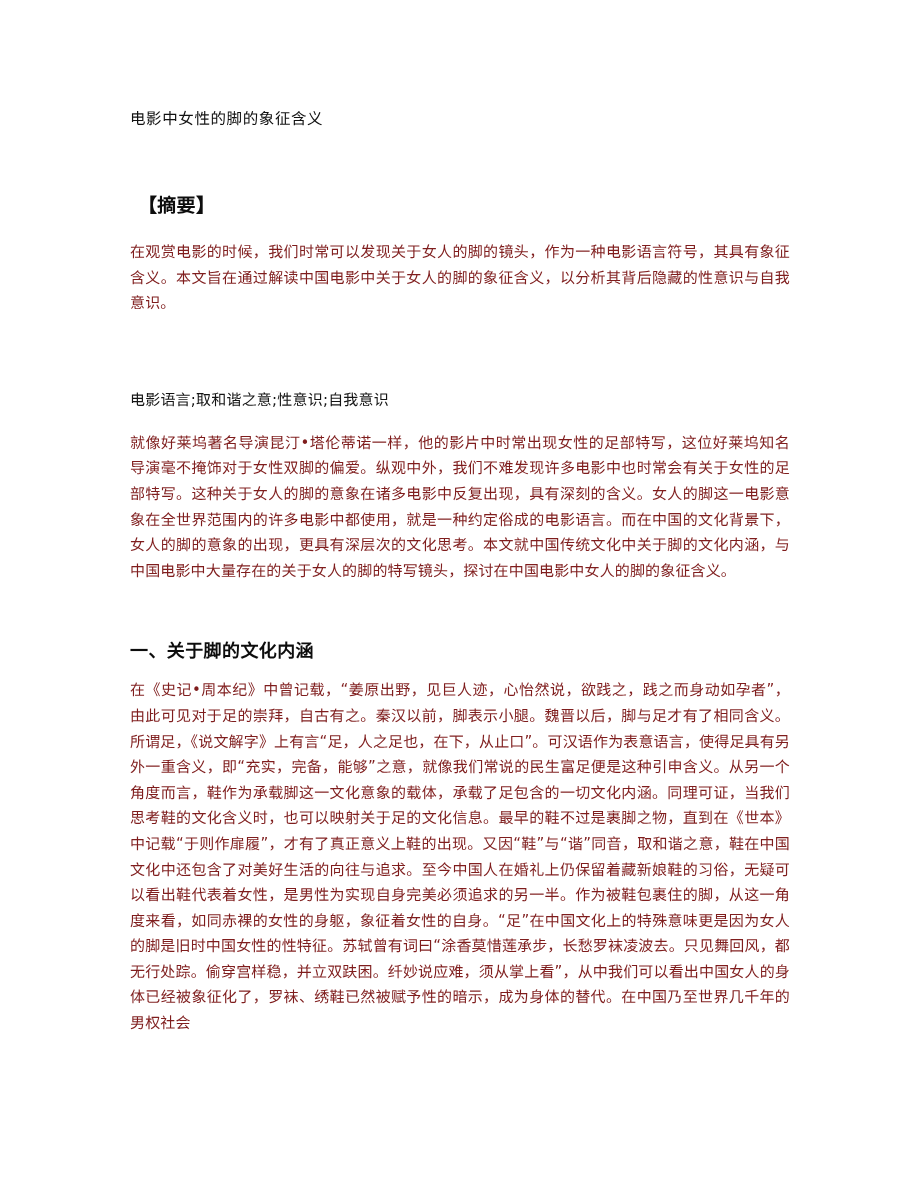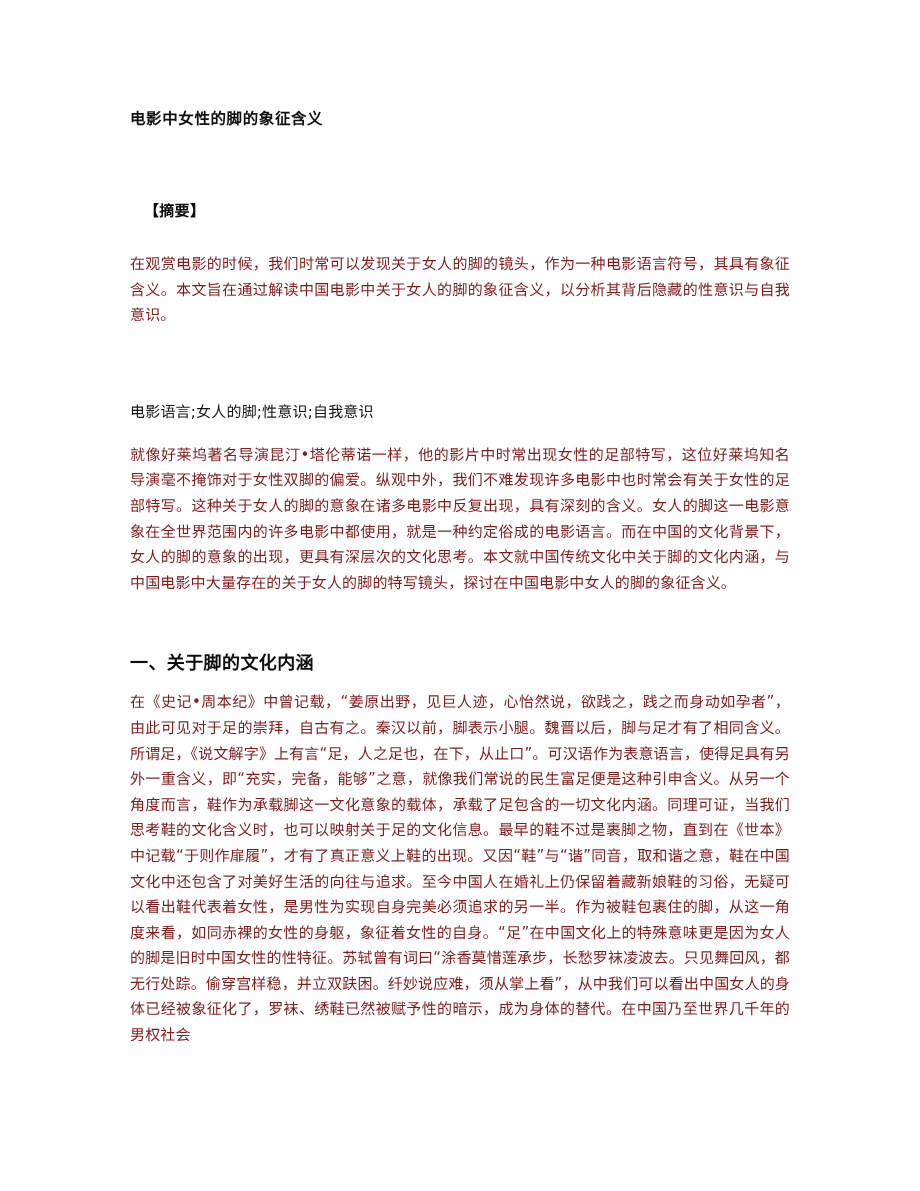--- a/index.html
+++ b/index.html
@@ -26,29 +26,29 @@
     position: absolute;
     left: 130px;
     top: 0;
     width: 660px;
   }
   
   .doc-title {
     margin: 0;
     padding-top: 106px;
     font-size: 15.5px;
-    font-weight: 700;
+    font-weight: 400;
     line-height: 26px;
     letter-spacing: 0.6px;
     color: #111111;
   }
   
   .label-heading {
-    margin: 14px;
-    font-size: 15px;
+    margin: 8px;
+    font-size: 19px;
     font-weight: 700;
     line-height: 26px;
     letter-spacing: 0.3px;
     color: #0d0d0d;
   }
   .section-heading {
     margin: 0;
     font-size: 18px;
     font-weight: 700;
     line-height: 26px;
@@ -95,21 +95,21 @@
 
     <div class="gap-abstract-label"></div>
 
     <p class="body-text">在观赏电影的时候，我们时常可以发现关于女人的脚的镜头，作为一种电影语言符号，其具有象征含义。本文旨在通过解读中国电影中关于女人的脚的象征含义，以分析其背后隐藏的性意识与自我意识。</p>
 
     <div class="gap-abstract-keywords"></div>
 
 
     <div class="gap-keyword-label"></div>
 
-    <p class="keywords-line">电影语言;女人的脚;性意识;自我意识</p>
+    <p class="keywords-line">电影语言;取和谐之意;性意识;自我意识</p>
 
     <div class="gap-keywords-intro"></div>
 
     <p class="body-text">就像好莱坞著名导演昆汀•塔伦蒂诺一样，他的影片中时常出现女性的足部特写，这位好莱坞知名导演毫不掩饰对于女性双脚的偏爱。纵观中外，我们不难发现许多电影中也时常会有关于女性的足部特写。这种关于女人的脚的意象在诸多电影中反复出现，具有深刻的含义。女人的脚这一电影意象在全世界范围内的许多电影中都使用，就是一种约定俗成的电影语言。而在中国的文化背景下，女人的脚的意象的出现，更具有深层次的文化思考。本文就中国传统文化中关于脚的文化内涵，与中国电影中大量存在的关于女人的脚的特写镜头，探讨在中国电影中女人的脚的象征含义。</p>
 
     <div class="gap-intro-section"></div>
 
     <h2 class="section-heading">一、关于脚的文化内涵</h2>
 
     <div class="gap-section-body"></div>

